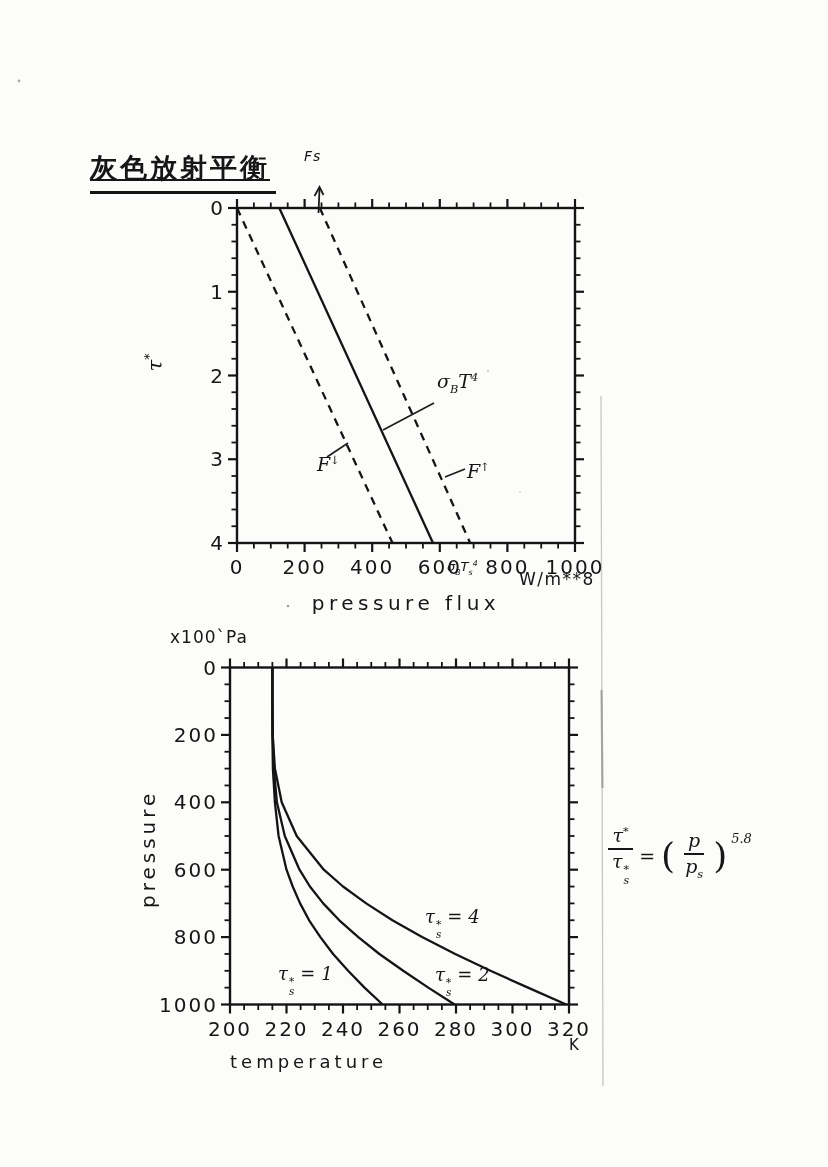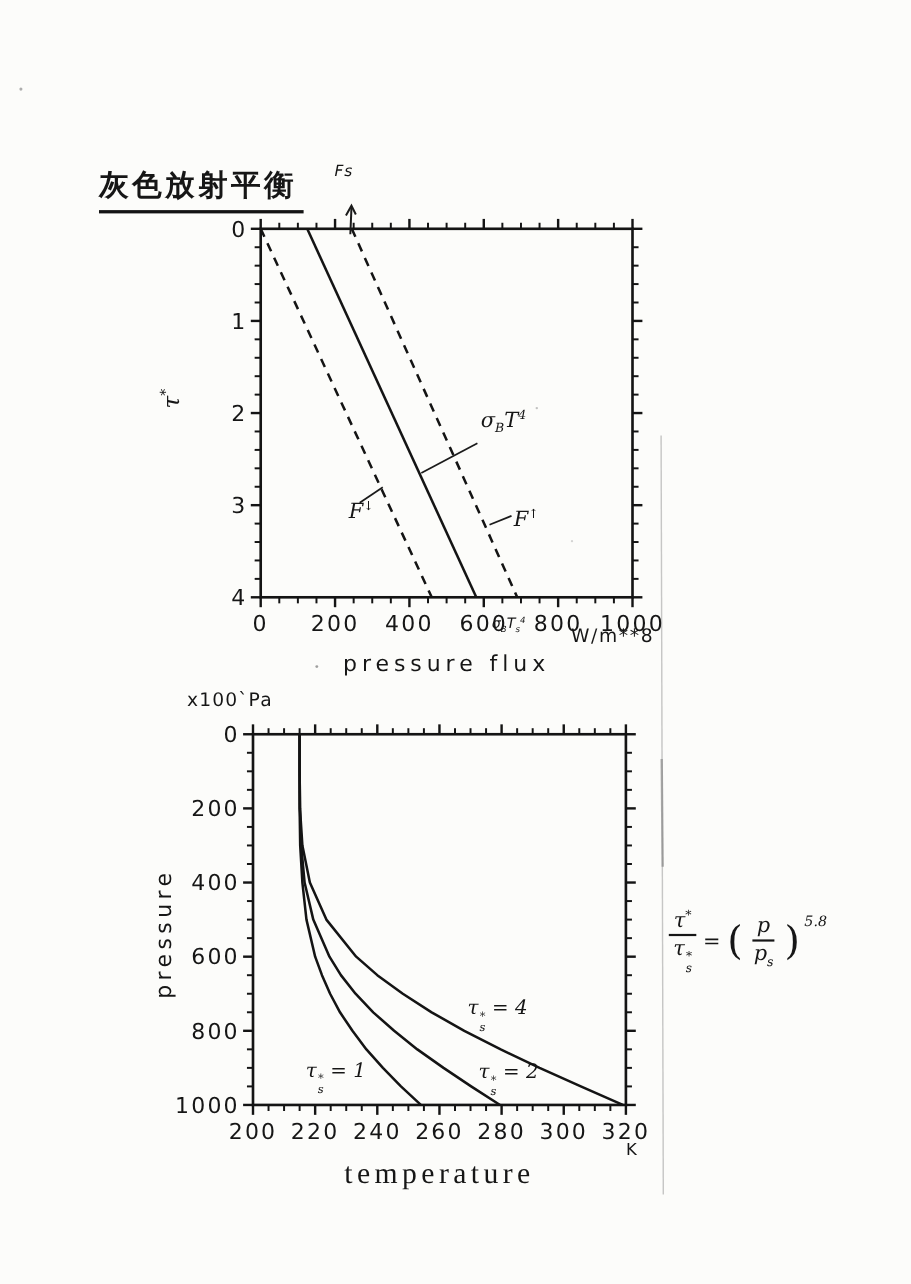--- a/index.html
+++ b/index.html
@@ -12,21 +12,21 @@
   .abs{position:absolute;}
   #figure{position:absolute;left:0;top:0;}
   svg text{
     font-family:"DejaVu Sans",sans-serif;
     fill:#161616;
   }
   .ticklabel{font-size:20px;letter-spacing:2px;}
   .page-title{
     left:90px;top:132px;
     font-size:27px;font-weight:bold;letter-spacing:3px;
-    padding:0 6px 5px 0;border-bottom:3px solid #141414;
+    padding:0 6px 5px 0;border-bottom:3px solid #141414;text-decoration:underline;
   }
   .serifit{font-family:"DejaVu Serif",serif;font-style:italic;}
   .hand{font-family:"DejaVu Sans",sans-serif;font-style:italic;}
   sup{font-size:60%;}
   sub{font-size:60%;}
   
   .ss{
     display:inline-flex;flex-direction:column;align-items:center;
     font-size:58%;line-height:1;vertical-align:-0.45em;margin-left:1px;font-style:italic;
   }
@@ -38,21 +38,21 @@
   .lbl-fup{left:467px;top:460px;font-size:19px;}
   .lbl-fs{left:304px;top:148px;font-size:14px;letter-spacing:1px;}
   .lbl-sigma-ts4{left:447px;top:559px;font-size:13px;}
   .lbl-wm2{left:519px;top:569px;font-size:17px;letter-spacing:1.5px;}
   .xlabel-1{left:237px;top:591px;width:338px;text-align:center;font-size:20px;letter-spacing:4.5px;}
   .lbl-x100pa{left:170px;top:627px;font-size:17px;letter-spacing:1px;}
   .ylabel-pressure{
     left:136px;top:908px;font-size:20px;letter-spacing:4px;
     transform:rotate(-90deg);transform-origin:0 0;white-space:nowrap;
   }
-  .xlabel-2{left:230px;top:1051px;width:339px;text-align:center;font-size:27px;letter-spacing:4px;font-family:Liberation Serif, serif;}
+  .xlabel-2{left:230px;top:1051px;width:339px;text-align:left;font-size:18px;letter-spacing:4px;}
   .lbl-k{left:569px;top:1036px;font-size:15px;}
   .curve-lbl{font-size:18px;white-space:nowrap;}
   .curve-lbl-4{left:425px;top:906px;}
   .curve-lbl-1{left:278px;top:963px;}
   .curve-lbl-2{left:435px;top:964px;}
   
   .formula{
     left:608px;top:826px;display:flex;align-items:center;gap:6px;
     font-size:19px;font-family:"DejaVu Serif",serif;font-style:italic;
   }

